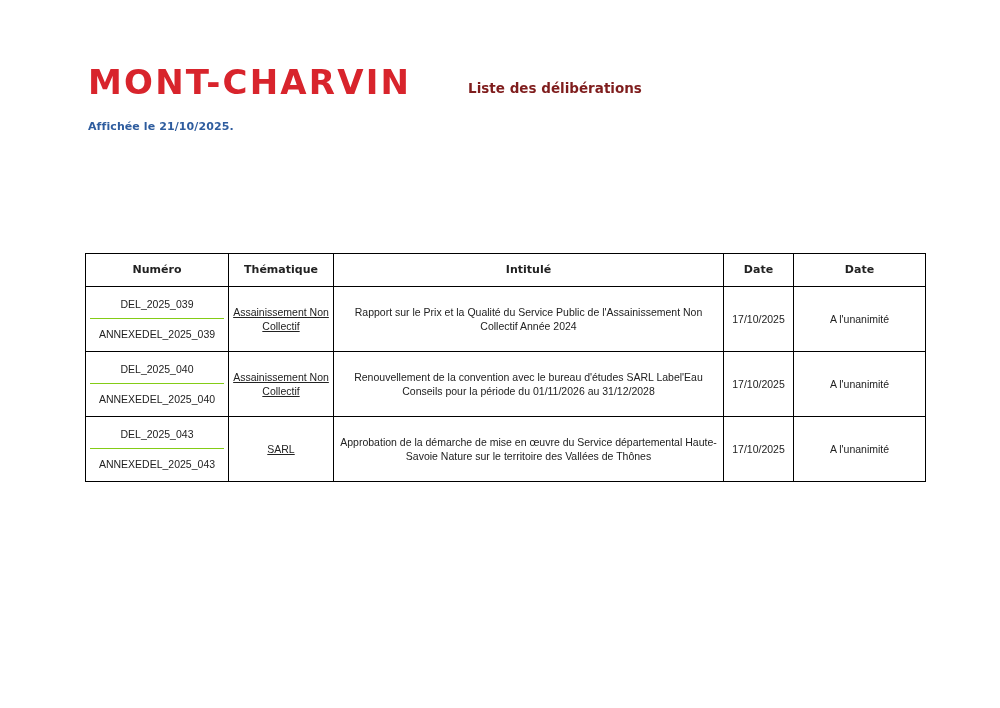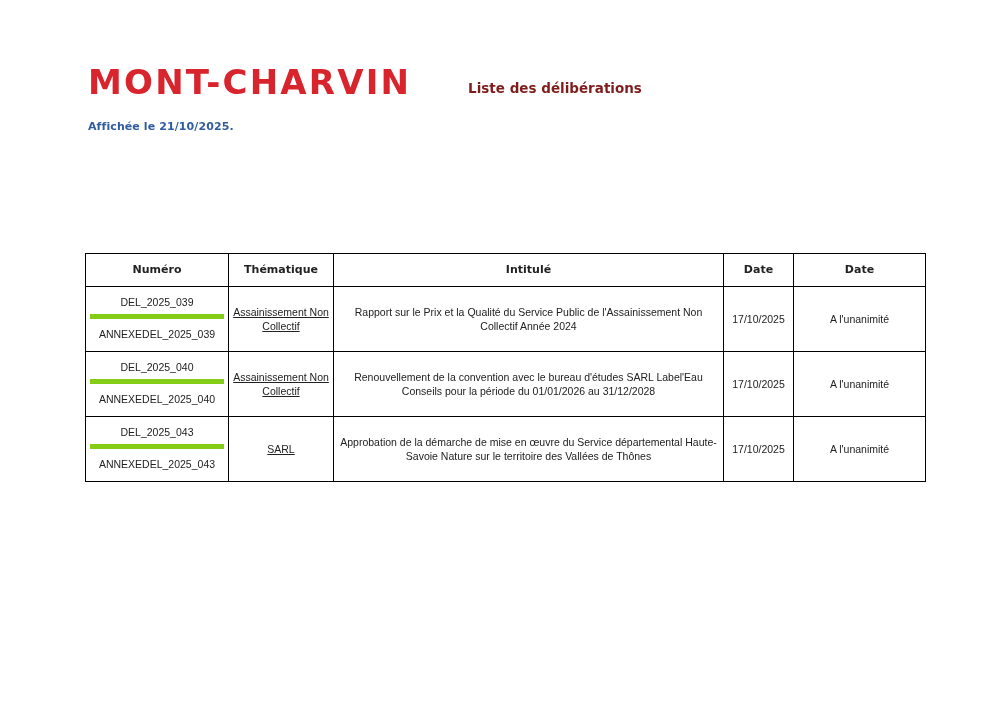--- a/index.html
+++ b/index.html
@@ -93,21 +93,21 @@
     font-weight: bold;
     font-size: 11px;
     height: 26px;
     padding: 3px 4px;
   }
   td.cell-num-stack {
     padding: 0;
     vertical-align: top;
   }
   td.cell-num-stack .sub {
-    border-bottom: 5px solid #84cc16;
+    border-bottom: 1px solid #84cc16;
     height: 30px;
     display: flex;
     align-items: center;
     justify-content: center;
     font-size: 10.5px;
     padding: 0 3px;
     box-sizing: border-box;
   }
   td.cell-num-stack .sub:last-child { border-bottom: none; }
   td.cell-num-single {
@@ -158,21 +158,21 @@
           <td class="cell-int">Rapport sur le Prix et la Qualité du Service Public de l'Assainissement Non Collectif Année 2024</td>
           <td class="cell-date">17/10/2025</td>
           <td class="cell-etat">A l'unanimité</td>
         </tr>
         <tr>
           <td class="cell-num-stack">
             <div class="sub">DEL_2025_040</div>
             <div class="sub">ANNEXEDEL_2025_040</div>
           </td>
           <td class="cell-them">Assainissement Non Collectif</td>
-          <td class="cell-int">Renouvellement de la convention avec le bureau d'études SARL Label'Eau Conseils pour la période du 01/01/2026 au 31/12/2028</td>
+          <td class="cell-int">Renouvellement de la convention avec le bureau d'études SARL Label'Eau Conseils pour la période du 01/11/2026 au 31/12/2028</td>
           <td class="cell-date">17/10/2025</td>
           <td class="cell-etat">A l'unanimité</td>
         </tr>
         <tr>
           <td class="cell-num-stack">
             <div class="sub">DEL_2025_043</div>
             <div class="sub">ANNEXEDEL_2025_043</div>
           </td>
           <td class="cell-them">SARL</td>
           <td class="cell-int">Approbation de la démarche de mise en œuvre du Service départemental Haute-Savoie Nature sur le territoire des Vallées de Thônes</td>

